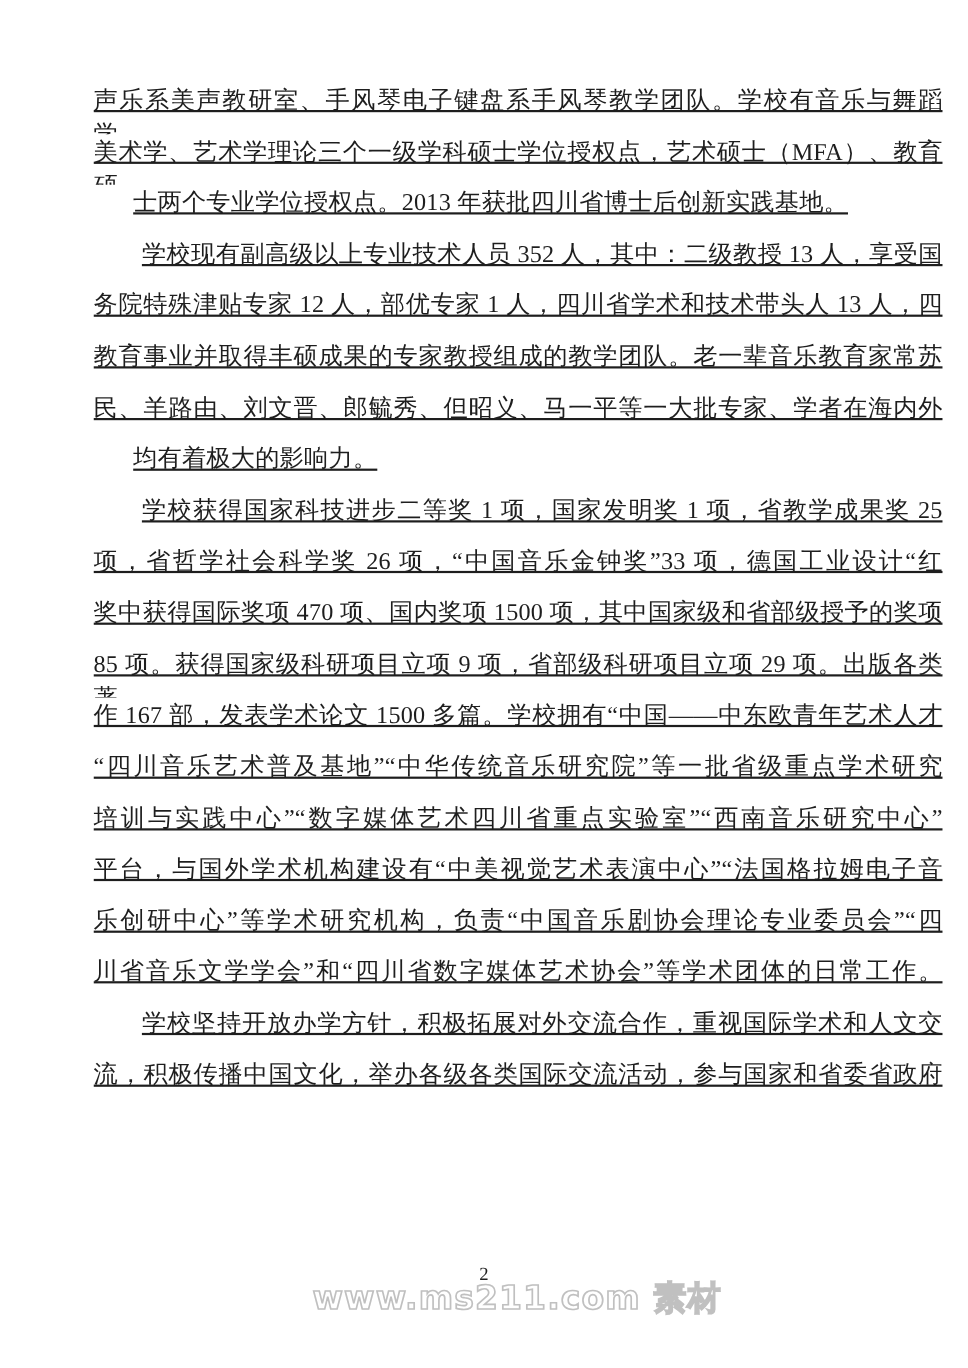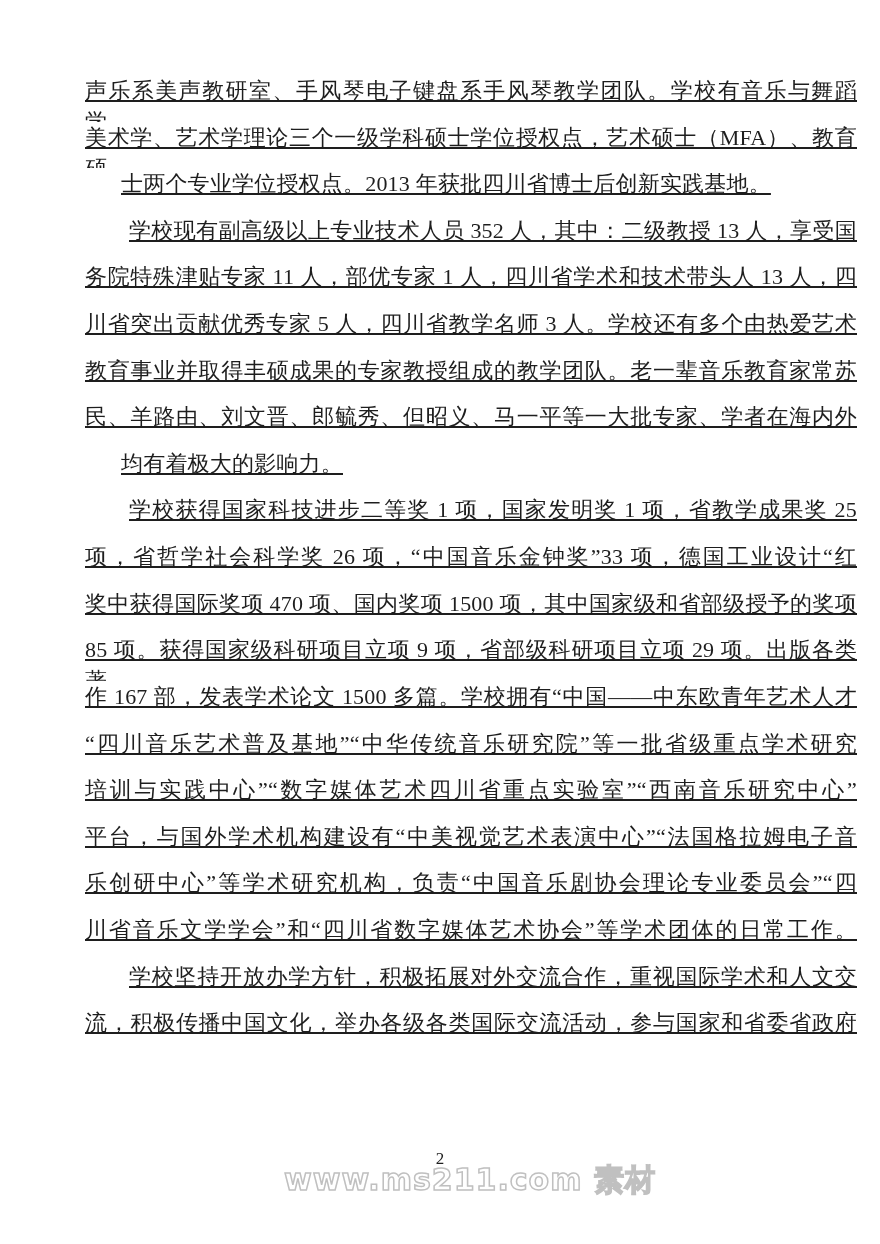--- a/index.html
+++ b/index.html
@@ -69,22 +69,21 @@
 </style>
 </head>
 <body>
 
 <div class="page">
   <div class="text-block">
       <div class="line">声乐系美声教研室、手风琴电子键盘系手风琴教学团队。学校有音乐与舞蹈学、</div>
       <div class="line">美术学、艺术学理论三个一级学科硕士学位授权点，艺术硕士（MFA）、教育硕</div>
       <div class="line para-end">士两个专业学位授权点。2013 年获批四川省博士后创新实践基地。</div>
       <div class="line indent">学校现有副高级以上专业技术人员 352 人，其中：二级教授 13 人，享受国</div>
-      <div class="line">务院特殊津贴专家 11 人，部优专家 1 人，四川省学术和技术带头人 13 人，四</div>
-      <div class="line">川省突出贡献优秀专家 5 人，四川省教学名师 3 人。学校还有多个由热爱艺术</div>
+      <div class="line">务院特殊津贴专家 12 人，部优专家 1 人，四川省学术和技术带头人 13 人，四</div>
       <div class="line">教育事业并取得丰硕成果的专家教授组成的教学团队。老一辈音乐教育家常苏</div>
       <div class="line">民、羊路由、刘文晋、郎毓秀、但昭义、马一平等一大批专家、学者在海内外</div>
       <div class="line para-end">均有着极大的影响力。</div>
       <div class="line indent">学校获得国家科技进步二等奖 1 项，国家发明奖 1 项，省教学成果奖 25</div>
       <div class="line">项，省哲学社会科学奖 26 项，“中国音乐金钟奖”33 项，德国工业设计“红</div>
       <div class="line">奖中获得国际奖项 470 项、国内奖项 1500 项，其中国家级和省部级授予的奖项</div>
       <div class="line">85 项。获得国家级科研项目立项 9 项，省部级科研项目立项 29 项。出版各类著</div>
       <div class="line">作 167 部，发表学术论文 1500 多篇。学校拥有“中国——中东欧青年艺术人才</div>
       <div class="line">“四川音乐艺术普及基地”“中华传统音乐研究院”等一批省级重点学术研究</div>
       <div class="line">培训与实践中心”“数字媒体艺术四川省重点实验室”“西南音乐研究中心”</div>

